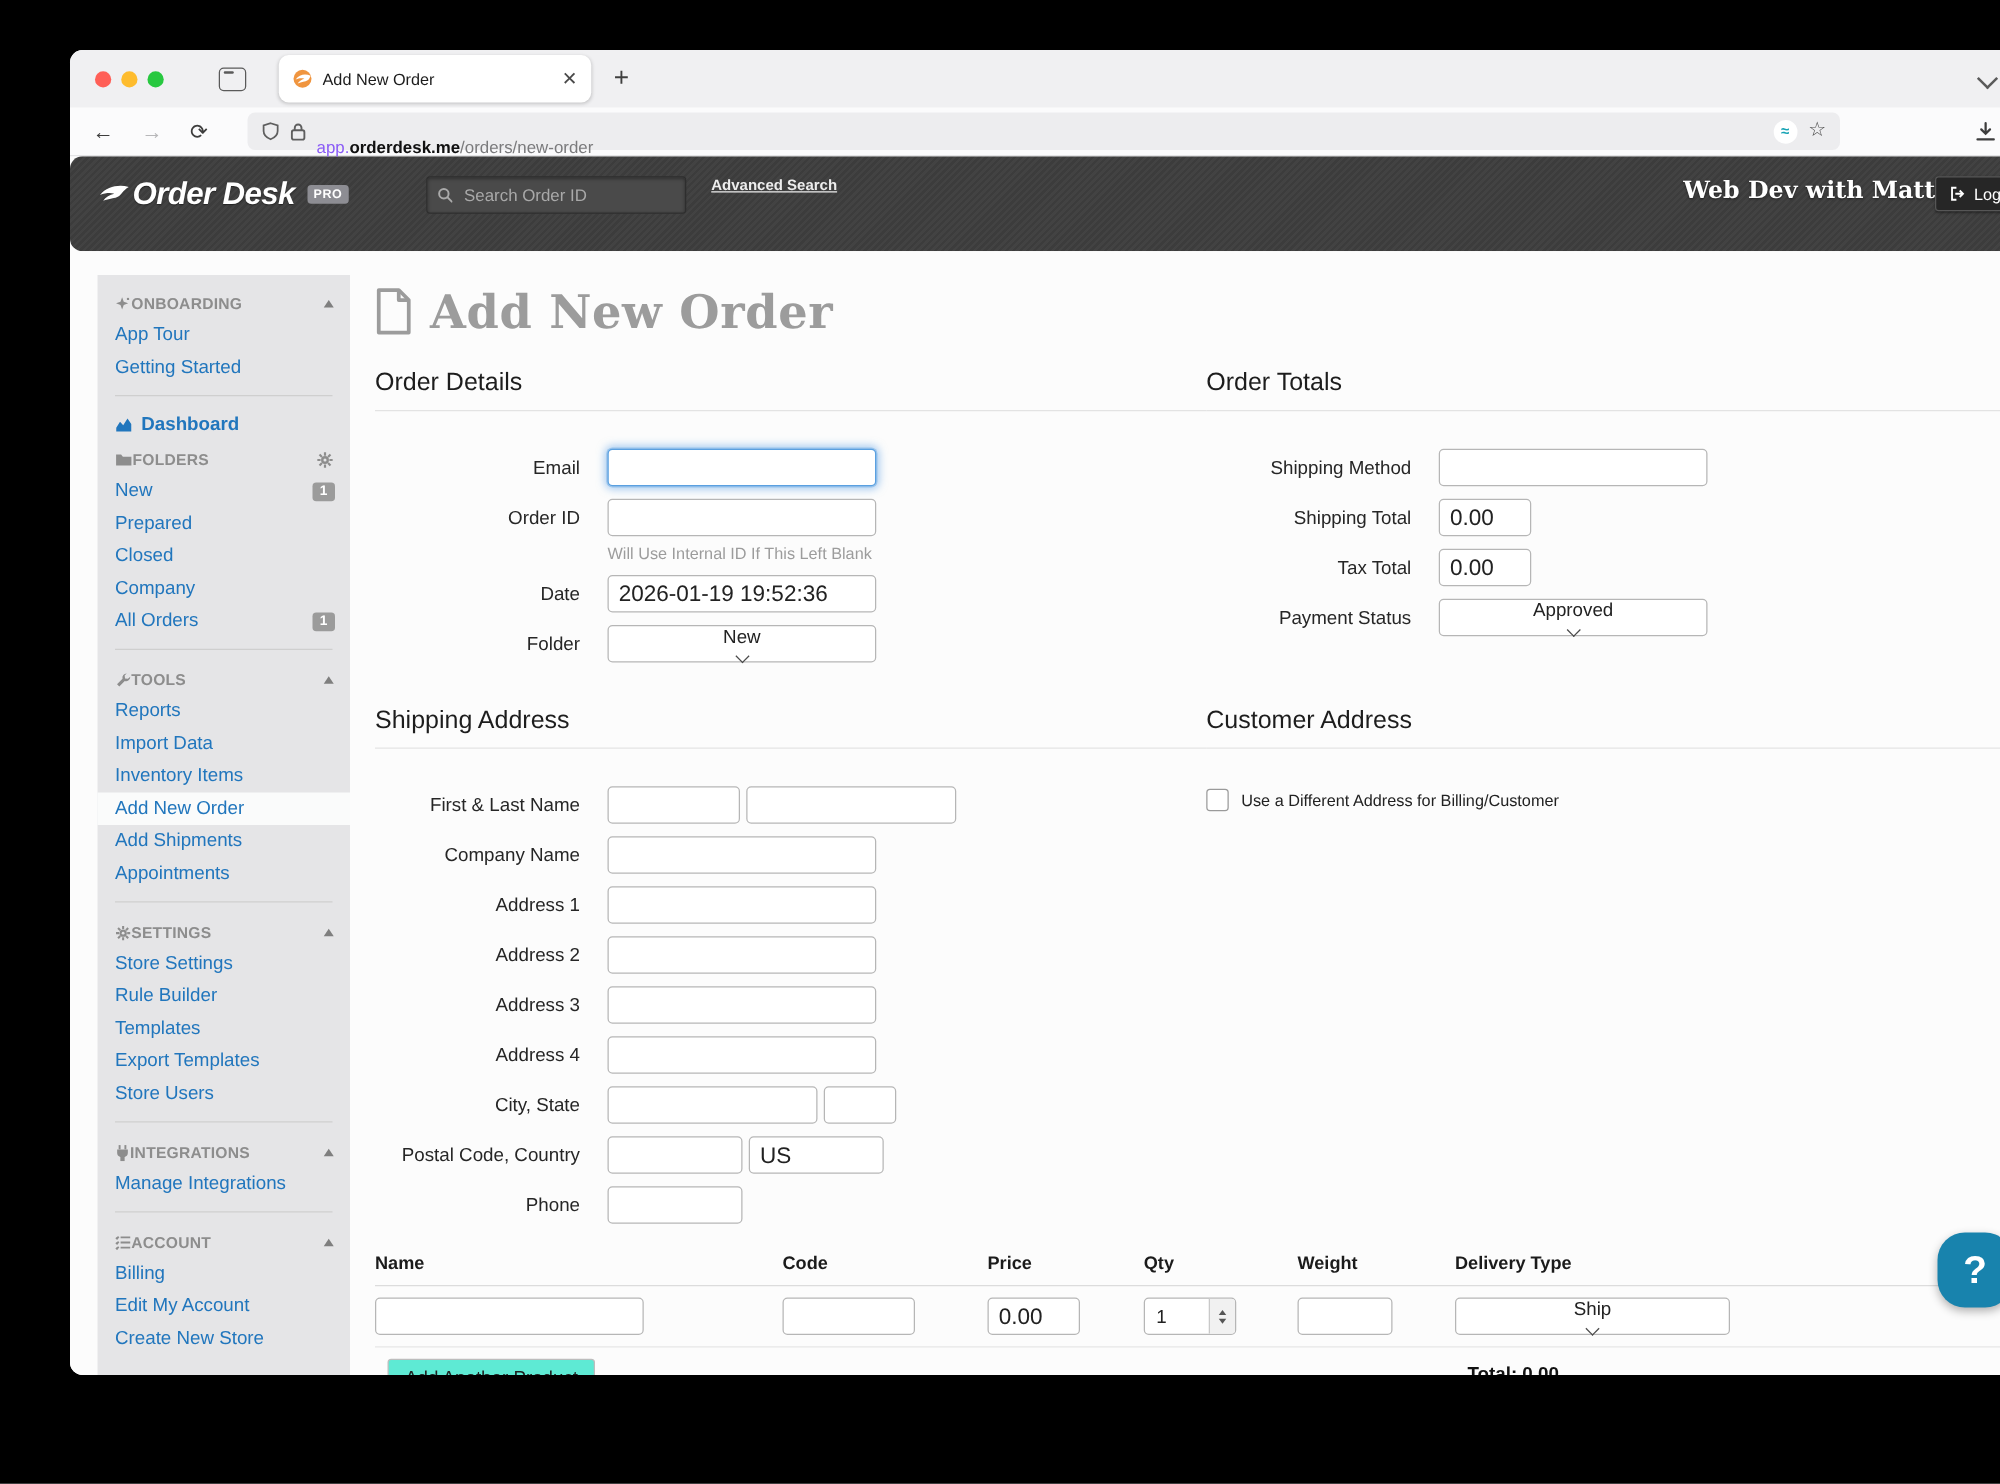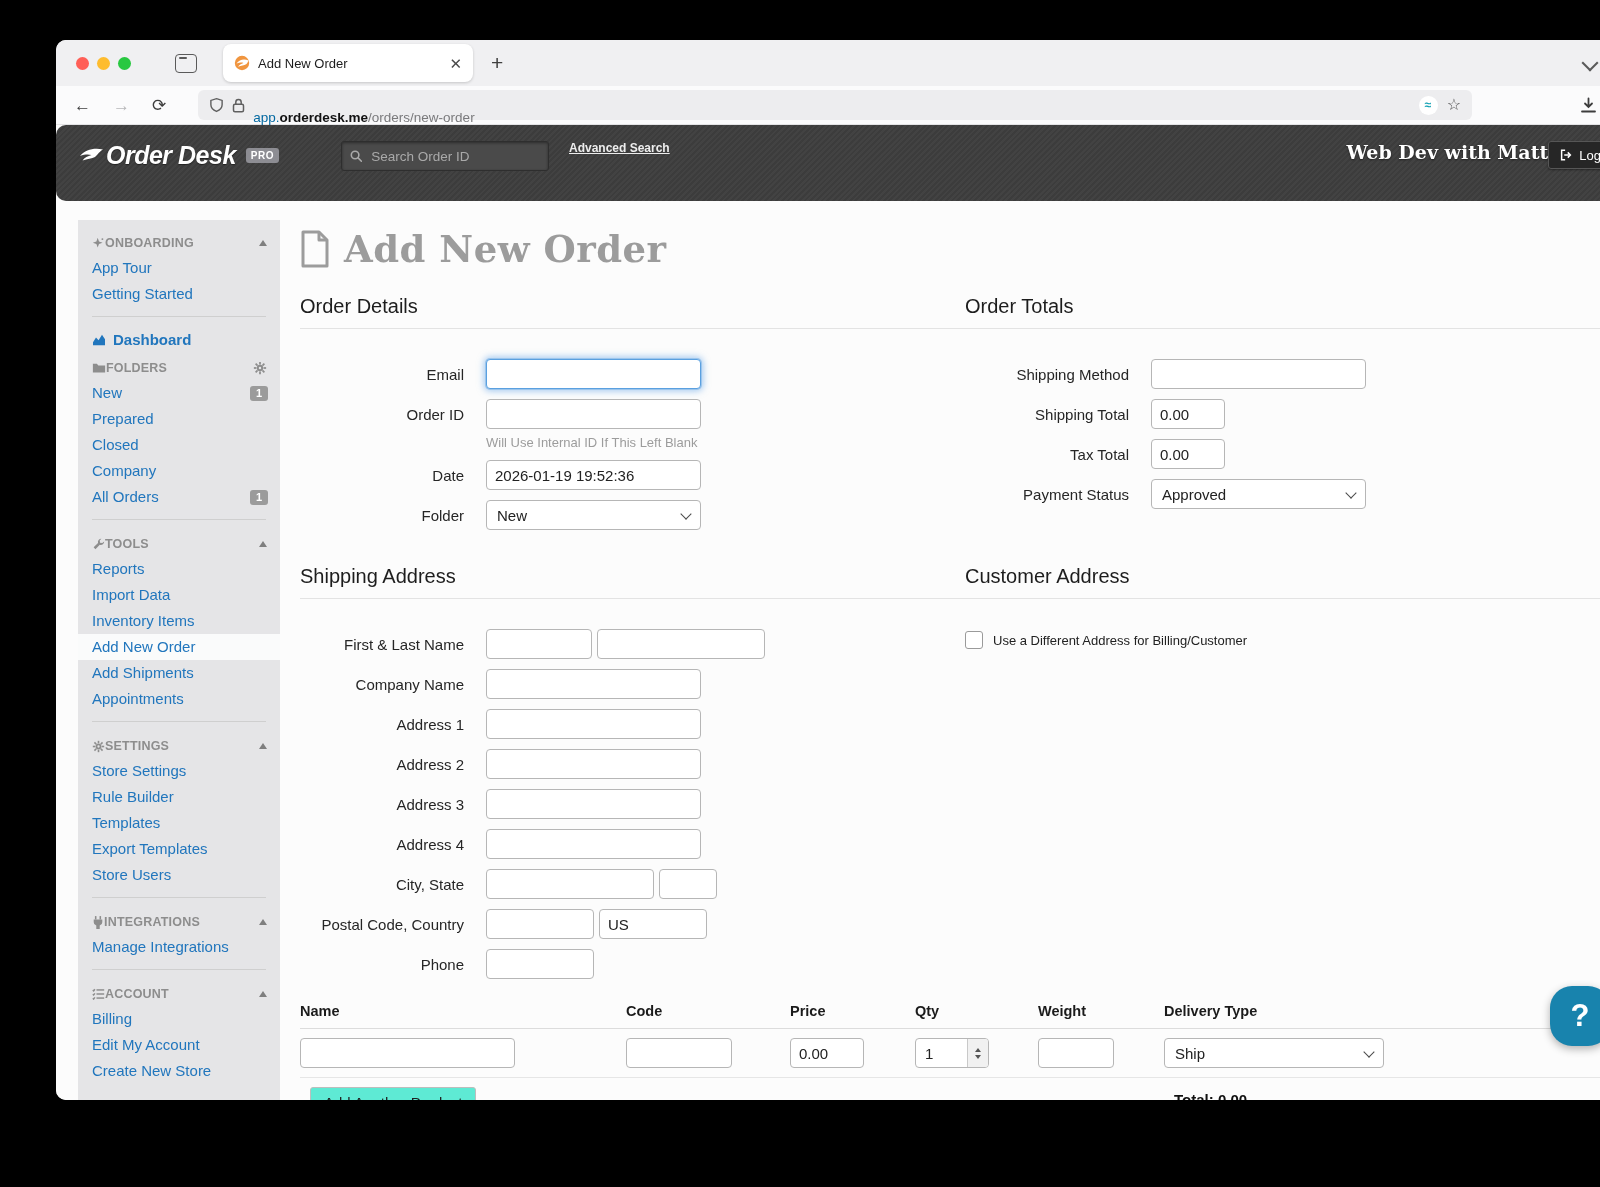--- a/index.html
+++ b/index.html
@@ -17,21 +17,21 @@
   .tab-title{flex:1;font-size:13px;color:#1c1c1c;white-space:nowrap;overflow:hidden;}
   .tab-close{color:#4a4a4a;font-size:15px;line-height:1;cursor:default;}
   .newtab{margin-left:18px;color:#3f3f3f;font-size:21px;font-weight:400;}
   .tablist-chev{position:absolute;right:56px;top:17px;width:10px;height:10px;border-right:2px solid #5a5a5a;border-bottom:2px solid #5a5a5a;transform:rotate(45deg);}
 
   .navbar{height:38px;background:#fbfbfc;display:flex;align-items:center;padding:0 18px;border-bottom:1px solid #e3e3e5;}
   .navico{font-size:17px;color:#3d3d3d;margin-right:22px;line-height:1;}
   .navico.disabled{color:#b7b7b9;}
   .urlbar{flex:1;height:30px;background:#ededef;border-radius:6px;margin:0 86px 0 10px;display:flex;align-items:center;padding:0 11px;gap:8px;}
   .url-text{font-size:13.5px;color:#1f1f1f;display:flex;align-items:baseline;}
-  .url-prefix{color:#0369a1;margin-top:24px;}
+  .url-prefix{color:#8b5cf6;margin-top:24px;}
   .url-domain{color:#111;font-weight:bold;}
   .url-path{color:#7a7a7c;}
   .url-right{margin-left:auto;display:flex;align-items:center;gap:9px;}
   .wave-chip{width:19px;height:19px;border-radius:50%;background:#fff;display:flex;align-items:center;justify-content:center;font-size:12px;font-weight:bold;color:#16a3b4;}
   .star{font-size:16px;color:#4e4e4e;line-height:1;}
   .dlico,.burger{margin-left:22px;}
   .burger{display:flex;flex-direction:column;gap:3.5px;}
   .burger span{display:block;width:15px;height:1.8px;background:#3d3d3d;border-radius:1px;}
 
   
@@ -62,26 +62,26 @@
   .main{position:absolute;left:244px;right:22px;top:0;}
   .ptitle{display:flex;align-items:center;gap:14px;margin:26px 0 0 0;}
   .ptitle h1{margin:0;font-family:"DejaVu Serif",serif;font-weight:bold;font-size:37px;color:#9c9c9c;letter-spacing:.5px;}
   .cols{display:flex;margin-top:24px;}
   .col{flex:1;min-width:0;}
   h2.sec{font-size:20px;font-weight:500;color:#1d1d1d;margin:0;padding-bottom:10px;border-bottom:1px solid #e3e3e3;}
   .secbody{padding-top:30px;}
   .secbody.htop{height:206px;}
   .frow{display:flex;align-items:center;margin-bottom:10px;}
   .flabel{width:164px;min-width:164px;text-align:right;padding-right:22px;font-size:15px;color:#262626;}
-  .ctl{height:30px;border:1px solid #b6b6b6;border-radius:4px;background:#fff;font-size:15px;color:#222;box-sizing:border-box;padding:0 8px;font-family:"Liberation Sans",sans-serif;outline:none;}
+  .ctl{height:30px;border:1px solid #b6b6b6;border-radius:4px;background:#fff;font-size:18px;color:#222;box-sizing:border-box;padding:0 8px;font-family:"Liberation Sans",sans-serif;outline:none;}
   .focusring{border-color:#5aa0e0;box-shadow:0 0 0 1px #9cc5ec,0 0 7px 2px rgba(86,157,229,.55);}
   .w215{width:215px}.w106{width:106px}.w168{width:168px}.w74{width:74px}.w58{width:58px}.w108{width:108px}.w76{width:76px}.w220{width:220px}
   .gap5{gap:5px;display:flex;}
   .helptxt{font-size:13px;color:#9c9c9c;margin:-4px 0 10px 186px;}
-  .selectbox{height:30px;border:1px solid #b6b6b6;border-radius:4px;background:#fff;display:flex;align-items:center;justify-content:space-between;padding:0 10px;box-sizing:border-box;font-size:15px;color:#222;cursor:pointer;}
+  .selectbox{height:30px;border:1px solid #b6b6b6;border-radius:4px;background:#fff;display:flex;align-items:center;justify-content:space-between;padding:0 10px;box-sizing:border-box;font-size:15px;color:#222;cursor:pointer;flex-direction:column;}
   .chev{width:7px;height:7px;border-right:1.6px solid #4a4a4a;border-bottom:1.6px solid #4a4a4a;transform:rotate(45deg);margin-top:-3px;}
   .chkrow{display:flex;align-items:center;gap:10px;margin-top:32px;font-size:13px;color:#222;}
   .chk{width:16px;height:16px;border:1px solid #9a9a9a;border-radius:3px;background:#fff;}
 
   
   .products{margin-top:4px;}
   .tcols{display:flex;align-items:center;padding-left:10px;}
   .c1{width:326px}.c2{width:164px}.c3{width:125px}.c4{width:123px}.c5{width:126px}.c6{flex:1}
   .thead{font-weight:bold;font-size:14.5px;color:#1b1b1b;padding:10px 0 9px 0;border-bottom:1px solid #dcdcdc;}
   .trow{padding:9px 0;border-bottom:1px solid #e6e6e6;}

